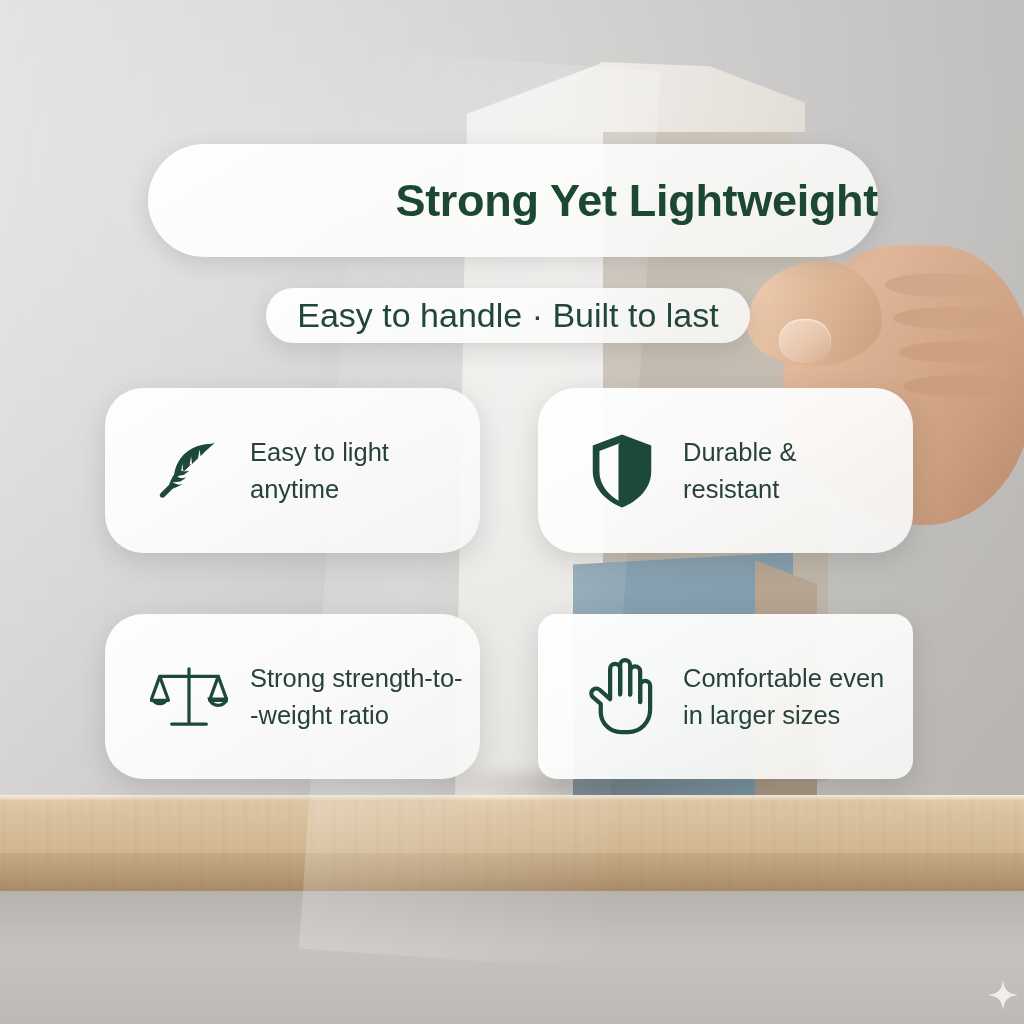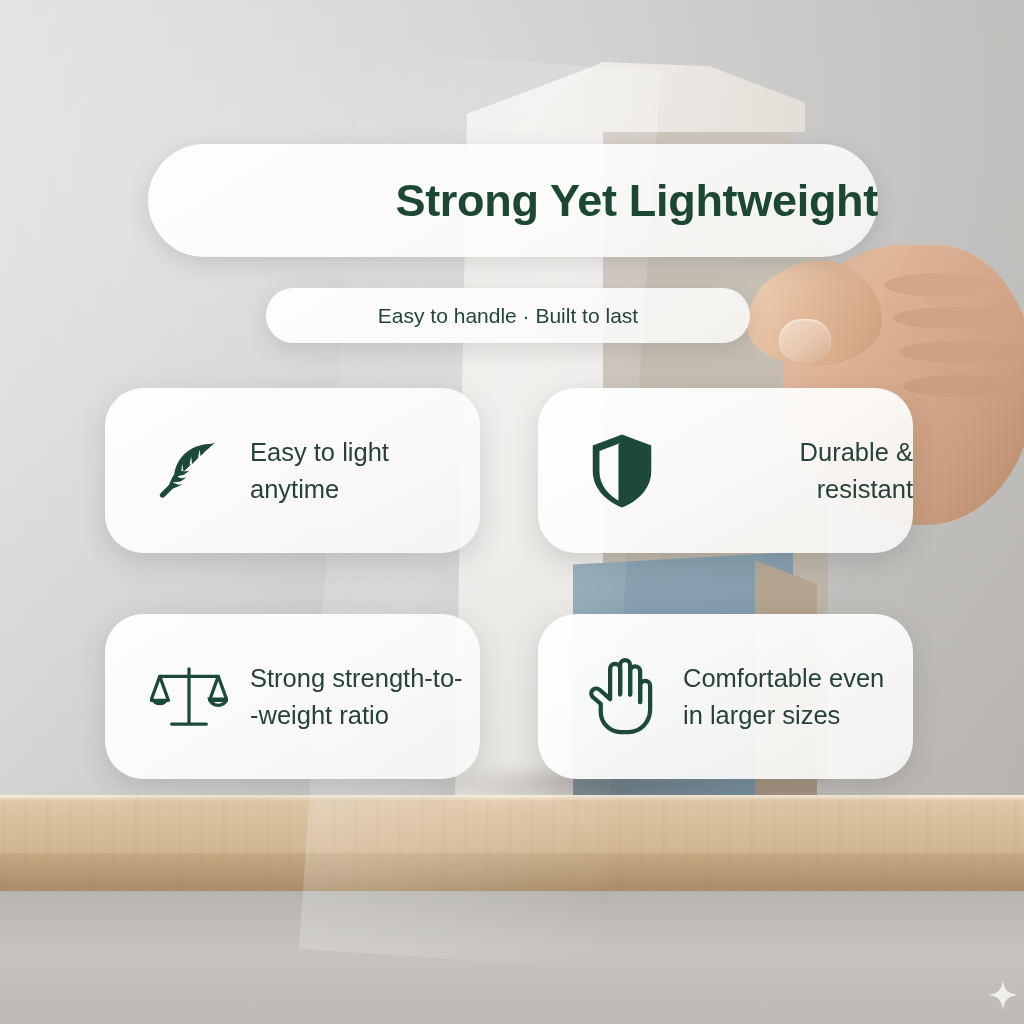--- a/index.html
+++ b/index.html
@@ -163,39 +163,39 @@
     white-space: nowrap;
   }
 
   #subtitle-pill {
     left: 266px; top: 288px; width: 484px; height: 55px;
     border-radius: 28px;
     display: flex; align-items: center; justify-content: center;
   }
   #subtitle-text {
     color: #22463a;
-    font-size: 21px;
+    font-size: 34px;
     white-space: nowrap;
   }
 
   .card {
     position: absolute;
     width: 375px; height: 165px;
     border-radius: 38px;
     background: linear-gradient(150deg, rgba(255,255,255,0.97) 0%, rgba(253,253,252,0.94) 45%, rgba(247,247,245,0.90) 100%);
     box-shadow: 0 8px 26px rgba(60,60,60,0.17);
     display: flex;
     align-items: center;
     padding-left: 45px;
     box-sizing: border-box;
   }
   #card-0 { left: 105px; top: 388px; }
-  #card-1 { left: 538px; top: 388px; text-align: right; }
+  #card-1 { left: 538px; top: 388px; }
   #card-2 { left: 105px; top: 614px; }
-  #card-3 { left: 538px; top: 614px; }
+  #card-3 { left: 538px; top: 614px; border-radius: 19px; }
 
   .card-icon {
     flex: 0 0 auto;
     width: 78px; height: 78px;
     display: flex; align-items: center; justify-content: center;
     margin-right: 22px;
   }
   .card-label {
     color: #27423a;
     font-size: 25.5px;

